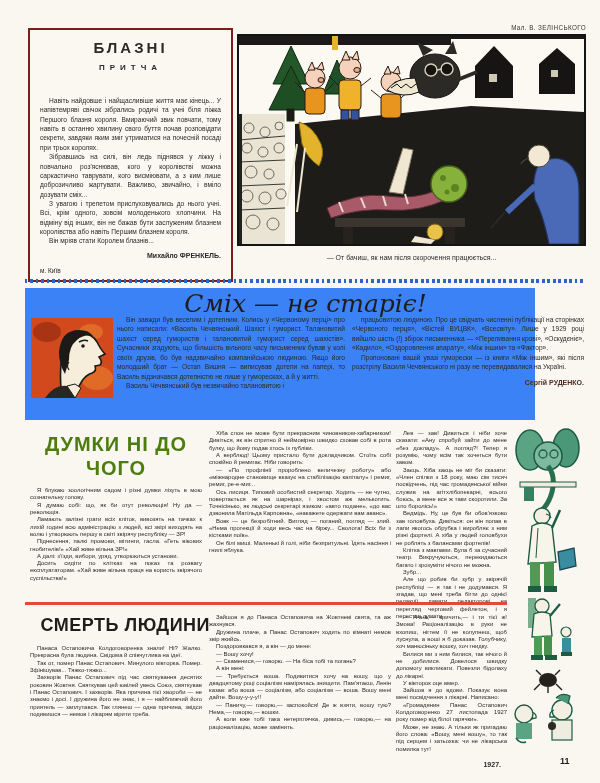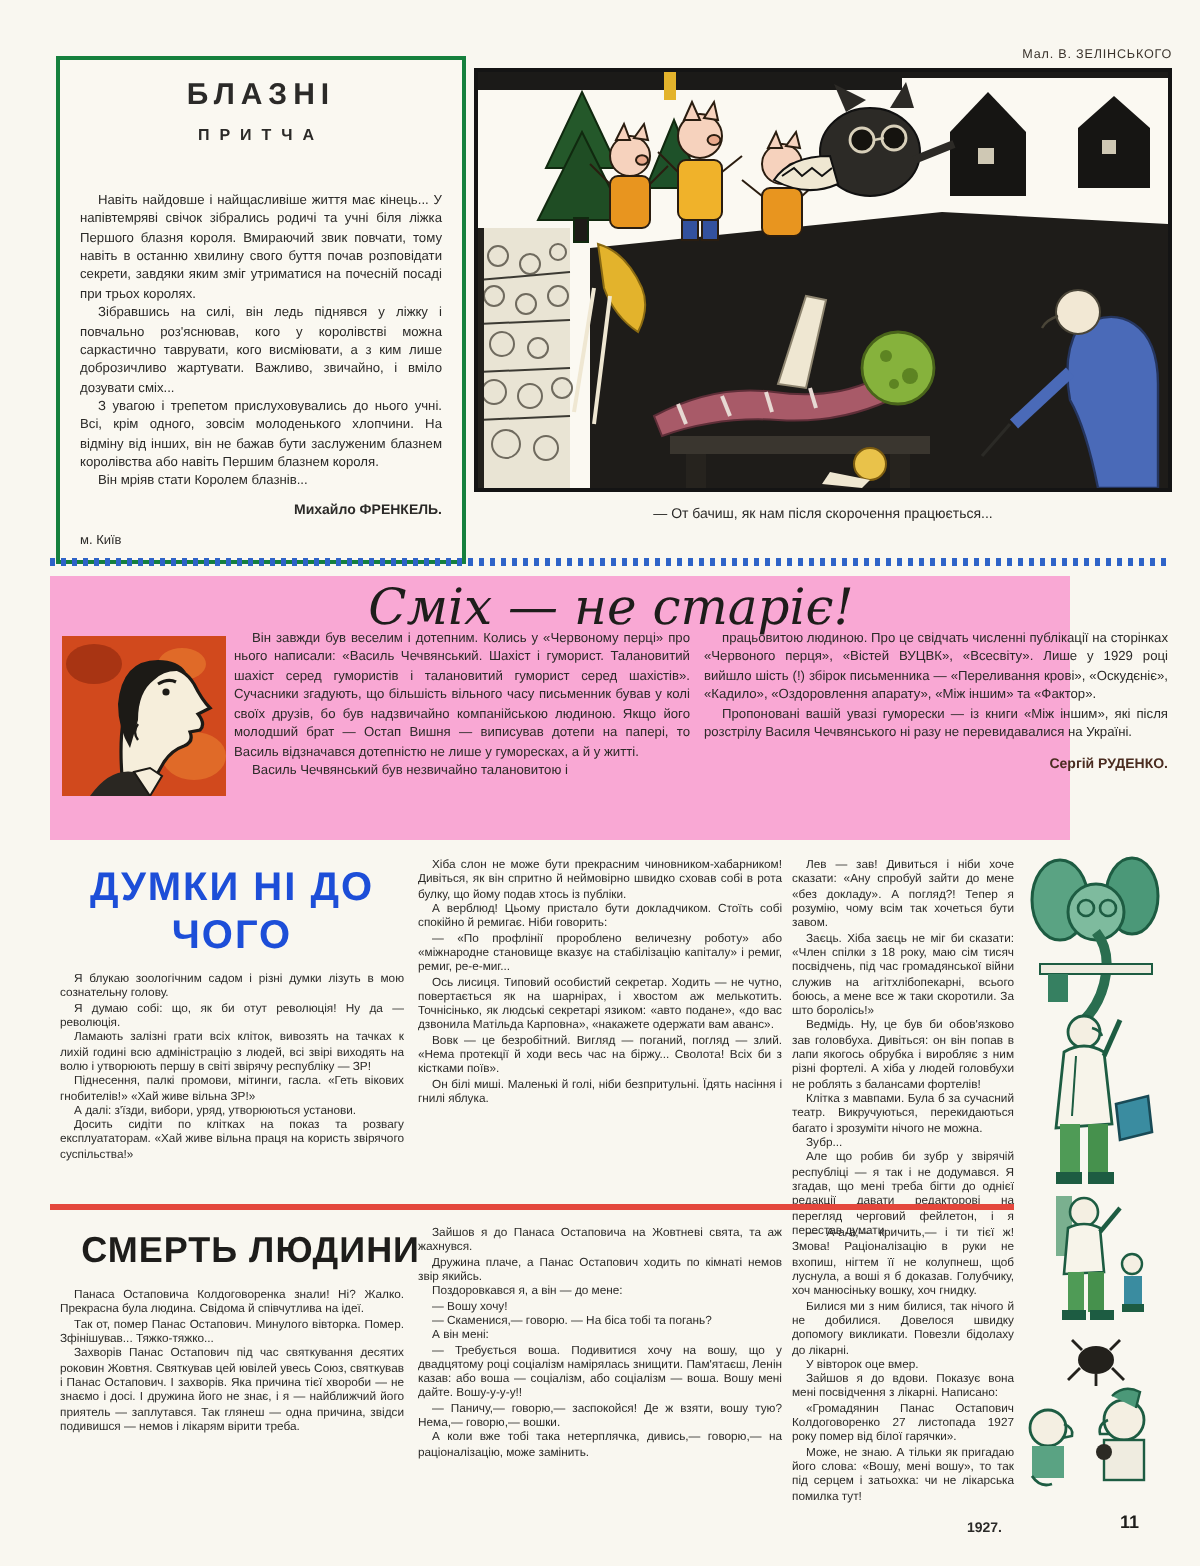--- a/index.html
+++ b/index.html
@@ -8,21 +8,21 @@
     font-family:"Liberation Sans", sans-serif;
     background:#e9e7e0;
   }
   #page{
     position:relative; width:600px; height:783px;
     background:#f9f7f0; color:#2b2a28; overflow:hidden;
   }
   
   .jester-box{
     position:absolute; left:28px; top:28px; width:205px;
-    border:2px solid #15803d; padding:7px 10px 6px 10px; background:#faf8f1;
+    border:2px solid #7f1d1d; padding:7px 10px 6px 10px; background:#faf8f1;
   }
   .jester-box h1{ text-align:center; font-size:15px; letter-spacing:3px; font-weight:bold; margin:2px 0 7px 0;}
   .jester-box h2{ text-align:center; font-size:8px; letter-spacing:5px; font-weight:bold; margin:0 0 24px 0;}
   .jester-box .body p{ font-size:6.6px; line-height:1.42; text-align:justify; text-indent:9px;}
   .jester-box .sig{ text-align:right; font-size:7px; font-weight:bold; margin-top:6px;}
   .jester-box .loc{ text-align:left; font-size:6.5px; margin-top:8px;}
   
   .cartoon-credit{
     position:absolute; left:440px; top:24px; width:146px;
     font-size:6.3px; letter-spacing:.4px; text-align:right; color:#3a332c;
@@ -33,37 +33,37 @@
   }
   .cartoon-caption{
     position:absolute; left:237px; top:254px; width:349px;
     font-size:7px; text-align:center; color:#2b2a28;
   }
   .dotted-rule{
     position:absolute; left:25px; top:279px; width:561px; height:4px;
     background-image:repeating-linear-gradient(90deg,#2e63c8 0 2.5px,transparent 2.5px 5.5px);
   }
   
-  .smikh{ position:absolute; left:25px; top:288px; width:510px; height:132px; background:#f9a8d4; }
+  .smikh{ position:absolute; left:25px; top:288px; width:510px; height:132px; background:#3b82f6; }
   .smikh-title{
     position:absolute; left:0; top:1px; width:561px; text-align:center;
     font-family:"DejaVu Serif", serif; font-style:italic; font-size:25px; color:#1e1d1b;
   }
   .portrait{ position:absolute; left:6px; top:30px; width:82px; height:80px; }
   .smikh .col{ position:absolute; top:27px; }
   .smikh .col p{ font-size:6.6px; line-height:1.43; text-align:justify; text-indent:9px; }
   .smikh-col1{ left:92px; width:228px; }
   .smikh-col2{ left:327px; width:232px; }
   .smikh-sig{ text-align:right; font-size:7px; font-weight:bold; margin-top:7px; color:#4a2c20;}
   
   .bodycol p{ font-size:5.9px; line-height:1.24; text-align:justify; text-indent:7px; }
   
   .dumky-title{
     position:absolute; left:30px; top:432px; width:172px; text-align:center;
-    font-size:20px; font-weight:bold; letter-spacing:1px; line-height:1.2; color:#1d4ed8;
+    font-size:20px; font-weight:bold; letter-spacing:1px; line-height:1.2; color:#4d7c0f;
   }
   .dumky-col1{ position:absolute; left:30px; top:487px; width:172px; }
   .dumky-col2{ position:absolute; left:209px; top:430px; width:182px; }
   .dumky-col3{ position:absolute; left:396px; top:430px; width:111px; }
   .strip1{ position:absolute; left:508px; top:424px; width:78px; height:176px; }
   .red-rule{ position:absolute; left:25px; top:602px; width:482px; height:3px; background:#e4473c; }
   
   .smert-title{
     position:absolute; left:30px; top:615px; width:180px; text-align:right;
     font-size:18px; font-weight:bold; letter-spacing:.5px; color:#1e1d1b;

